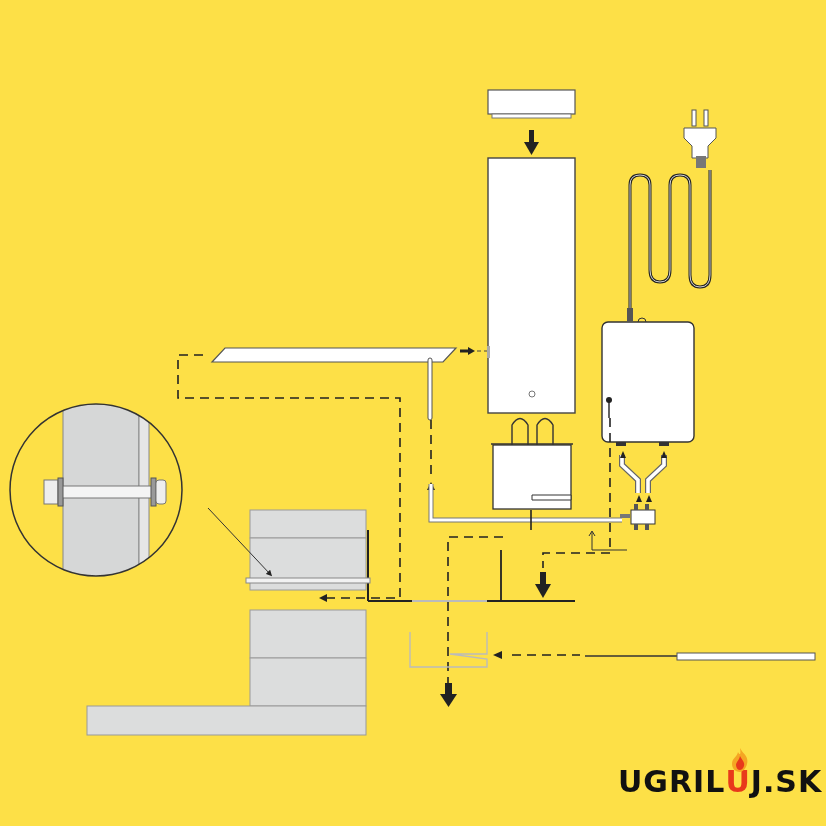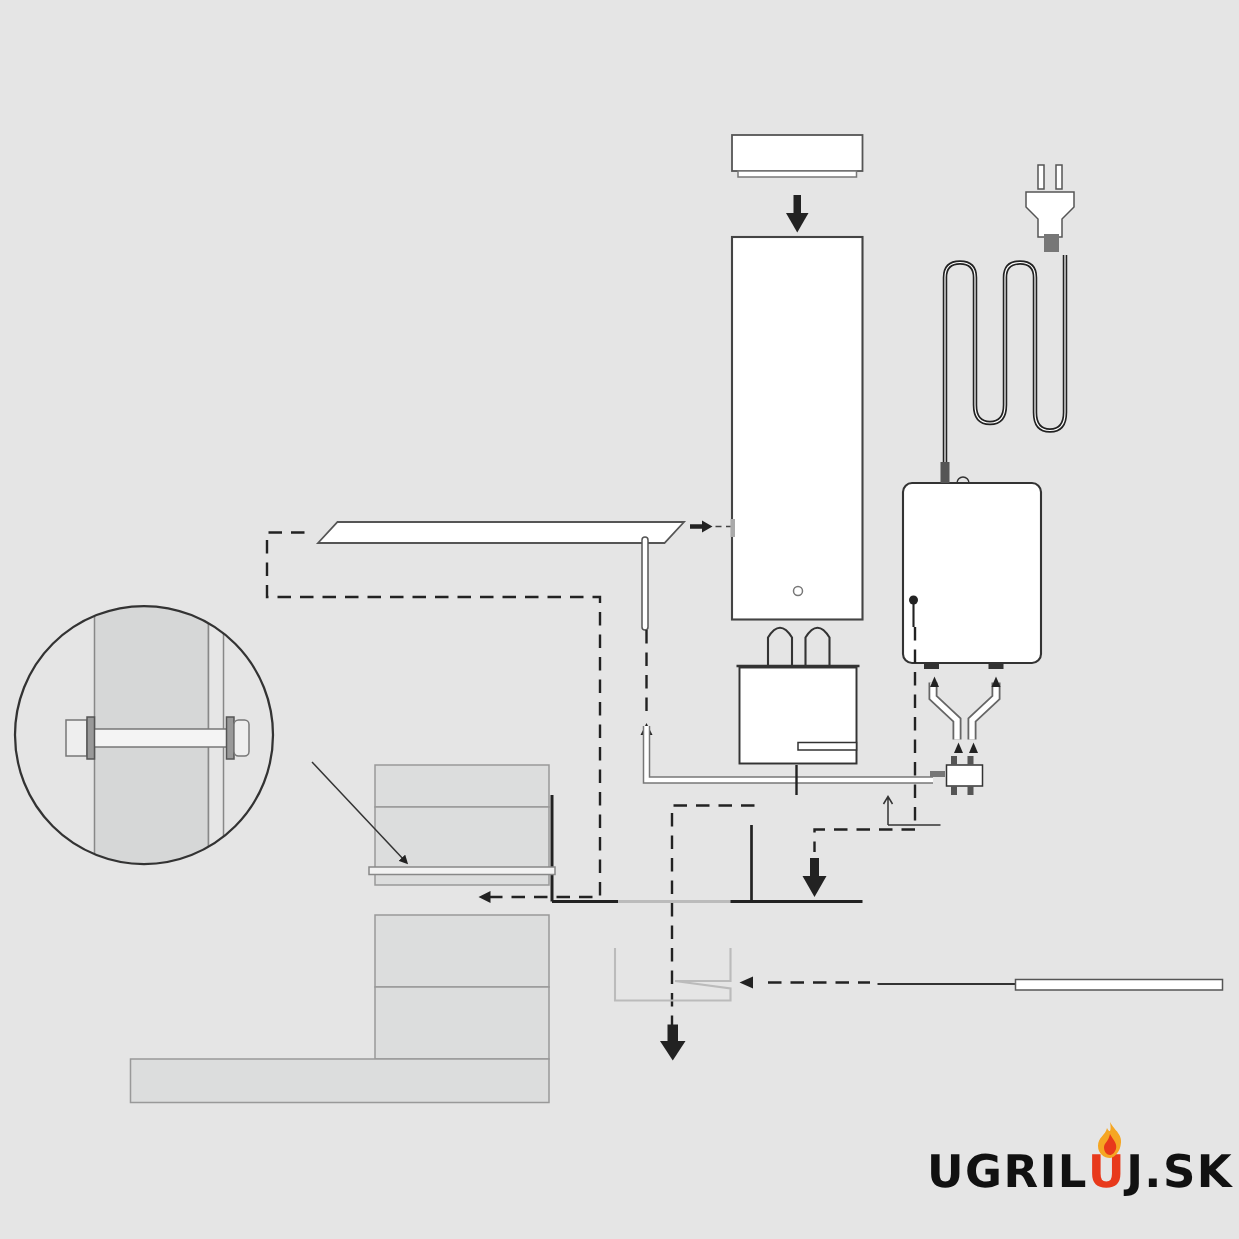--- a/index.html
+++ b/index.html
@@ -1,16 +1,16 @@
 <!DOCTYPE html>
 <html><head>
 <meta charset="utf-8">
 <style>
   html, body { margin:0; padding:0; background:#ffffff; }
-  #canvas { position:relative; width:826px; height:826px; overflow:hidden; background:#e5e5e5; }
+  #canvas { position:relative; width:826px; height:826px; overflow:hidden; background:#fde047; }
   svg { position:absolute; left:0; top:0; }
   .logo { position:absolute; left:618px; top:764px; font-family:"DejaVu Sans", sans-serif; font-weight:900; font-size:30px; letter-spacing:1px; color:#111; display:flex; align-items:flex-end; }
   .logo .u { color:#e8391b; position:relative; }
   .logo .flame { position:absolute; left:4px; top:-16px; width:22px; height:24px; }
 </style>
 </head>
 <body>
 
 <div id="canvas">
 <svg width="826" height="826" viewBox="0 0 826 826">

